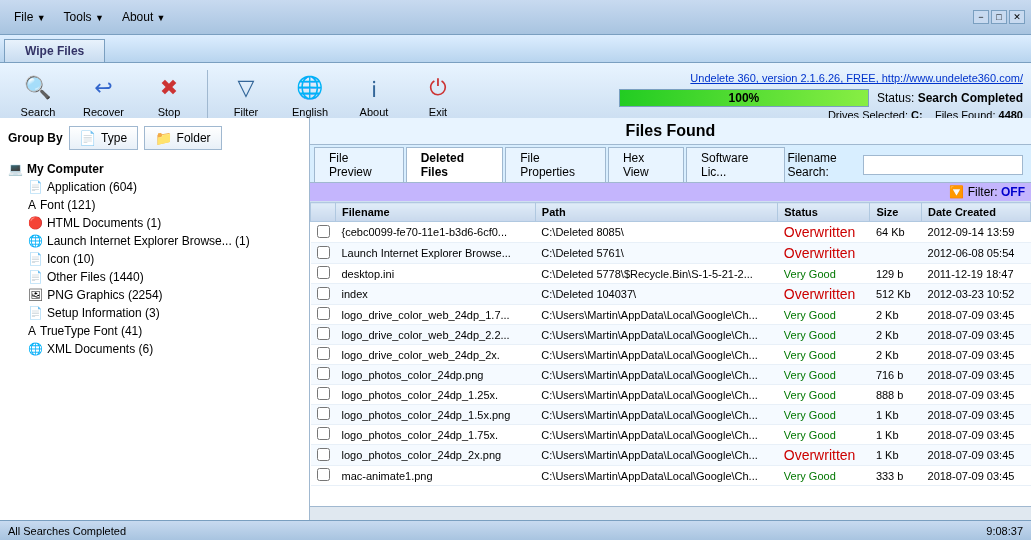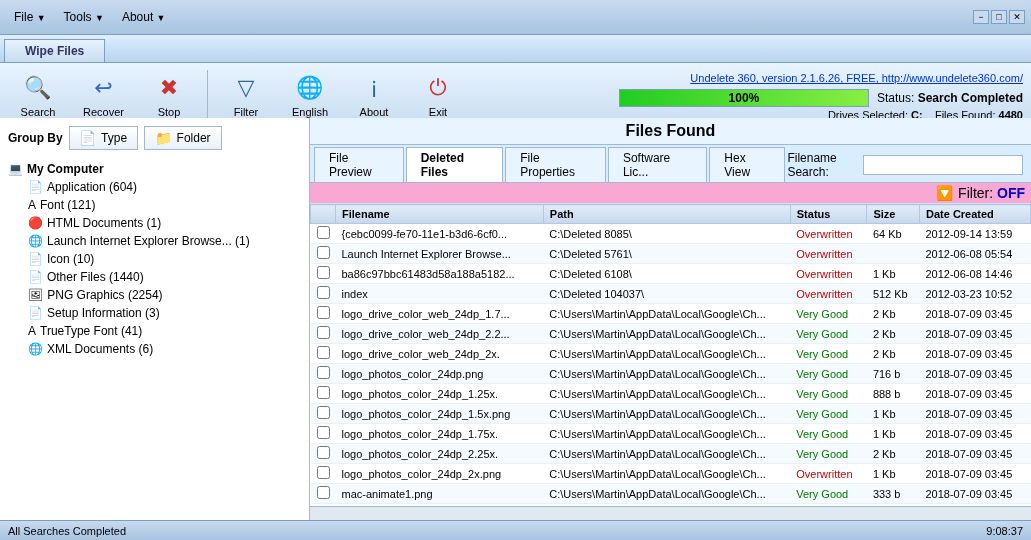--- a/index.html
+++ b/index.html
@@ -50,29 +50,29 @@
     .files-found-title { text-align: center; font-size: 16px; font-weight: bold; padding: 4px; background: #e8f4ff; border-bottom: 1px solid #a0b8d0; }
 
     
     .inner-tabs { display: flex; background: #d8eeff; border-bottom: 1px solid #a0b8d0; padding: 2px 4px 0; align-items: center; }
     .inner-tab { padding: 3px 14px; border: 1px solid #a0b8d0; border-bottom: none; margin-right: 2px; background: #e8f4ff; cursor: pointer; font-size: 12px; }
     .inner-tab.active { background: #fff; font-weight: bold; }
     .filename-search { margin-left: auto; display: flex; align-items: center; gap: 4px; font-size: 12px; padding-right: 4px; }
     .filename-search input { width: 160px; height: 20px; border: 1px solid #a0b8d0; padding: 1px 4px; }
 
     
-    .filter-bar { text-align: right; padding: 2px 6px; font-size: 14px; background: #f9a8d4; border-bottom: 1px solid #d0e0f0; }
+    .filter-bar { text-align: right; padding: 2px 6px; font-size: 12px; background: #c4b5fd; border-bottom: 1px solid #d0e0f0; }
     .filter-off { color: #0000cc; font-weight: bold; }
 
     
     .file-table { width: 100%; border-collapse: collapse; font-size: 11px; }
     .file-table th { background: linear-gradient(to bottom, #e0ecf8, #c8d8ec); border: 1px solid #b0c8e0; padding: 3px 6px; text-align: left; font-size: 11px; position: sticky; top: 0; }
     .file-table td { border-bottom: 1px solid #e8f0f8; padding: 2px 6px; white-space: nowrap; overflow: hidden; max-width: 200px; text-overflow: ellipsis; }
     .file-table tr:nth-child(even) { background: #f5faff; }
-    .status-overwritten { color: #cc0000; font-size: 11px; }
+    .status-overwritten { color: #cc0000; font-size: 14px; }
     .status-verygood { color: #007700; font-size: 11px; }
     .checkbox-col { width: 20px; }
     .table-wrapper { overflow-y: auto; overflow-x: auto; flex: 1; }
 
     
     .table-hscroll { height: 14px; background: #e0e8f0; border-top: 1px solid #a0b8d0; }
 
     
     #statusbar { position: absolute; bottom: 0; left: 0; right: 0; height: 20px; background: linear-gradient(to bottom, #c8daf0, #a8c4e0); display: flex; align-items: center; padding: 0 8px; border-top: 1px solid #7a9fc0; justify-content: space-between; }
     .status-left { font-size: 11px; }
@@ -225,22 +225,22 @@
       </div>
   </div>
 
   <div id="right-panel">
     <div class="files-found-title">Files Found</div>
     <div class="inner-tabs" id="inner-tabs">
 
       <div class="inner-tab">File Preview</div>
         <div class="inner-tab active">Deleted Files</div>
         <div class="inner-tab">File Properties</div>
+        <div class="inner-tab">Hex View</div>
         <div class="inner-tab">Software Lic...</div>
-        <div class="inner-tab">Hex View</div>
         <div class="filename-search">
         <label>Filename Search:</label>
         <input type="text" style="">
       </div>
     </div>
     <div class="filter-bar">
       <span>🔽 </span>
       <span>Filter:</span>
       <span class="filter-off">OFF</span>
     </div>
@@ -268,25 +268,25 @@
             <tr>
               <td class="checkbox-col"><input type="checkbox" style=""></td>
               <td style="max-width: 200px;">Launch Internet Explorer Browse...</td>
               <td style="max-width: 220px;">C:\Deleted 5761\</td>
               <td class="status-overwritten">Overwritten</td>
               <td></td>
               <td>2012-06-08 05:54</td>
             </tr>
             <tr>
               <td class="checkbox-col"><input type="checkbox" style=""></td>
-              <td style="max-width: 200px;">ba86c97bbc61483d58a188a5182...</td>
-              <td style="max-width: 220px;">C:\Deleted 6108\</td>
-              <td class="status-overwritten">Overwritten</td>
-              <td>1 Kb</td>
-              <td>2012-06-08 14:46</td>
+              <td style="max-width: 200px;">desktop.ini</td>
+              <td style="max-width: 220px;">C:\Deleted 5778\$Recycle.Bin\S-1-5-21-2...</td>
+              <td class="status-verygood">Very Good</td>
+              <td>129 b</td>
+              <td>2011-12-19 18:47</td>
             </tr>
             <tr>
               <td class="checkbox-col"><input type="checkbox" style=""></td>
               <td style="max-width: 200px;">index</td>
               <td style="max-width: 220px;">C:\Deleted 104037\</td>
               <td class="status-overwritten">Overwritten</td>
               <td>512 Kb</td>
               <td>2012-03-23 10:52</td>
             </tr>
             <tr>
@@ -340,28 +340,20 @@
             <tr>
               <td class="checkbox-col"><input type="checkbox" style=""></td>
               <td style="max-width: 200px;">logo_photos_color_24dp_1.75x.</td>
               <td style="max-width: 220px;">C:\Users\Martin\AppData\Local\Google\Ch...</td>
               <td class="status-verygood">Very Good</td>
               <td>1 Kb</td>
               <td>2018-07-09 03:45</td>
             </tr>
             <tr>
               <td class="checkbox-col"><input type="checkbox" style=""></td>
-              <td style="max-width: 200px;">logo_photos_color_24dp_2.25x.</td>
-              <td style="max-width: 220px;">C:\Users\Martin\AppData\Local\Google\Ch...</td>
-              <td class="status-verygood">Very Good</td>
-              <td>2 Kb</td>
-              <td>2018-07-09 03:45</td>
-            </tr>
-            <tr>
-              <td class="checkbox-col"><input type="checkbox" style=""></td>
               <td style="max-width: 200px;">logo_photos_color_24dp_2x.png</td>
               <td style="max-width: 220px;">C:\Users\Martin\AppData\Local\Google\Ch...</td>
               <td class="status-overwritten">Overwritten</td>
               <td>1 Kb</td>
               <td>2018-07-09 03:45</td>
             </tr>
             <tr>
               <td class="checkbox-col"><input type="checkbox" style=""></td>
               <td style="max-width: 200px;">mac-animate1.png</td>
               <td style="max-width: 220px;">C:\Users\Martin\AppData\Local\Google\Ch...</td>

